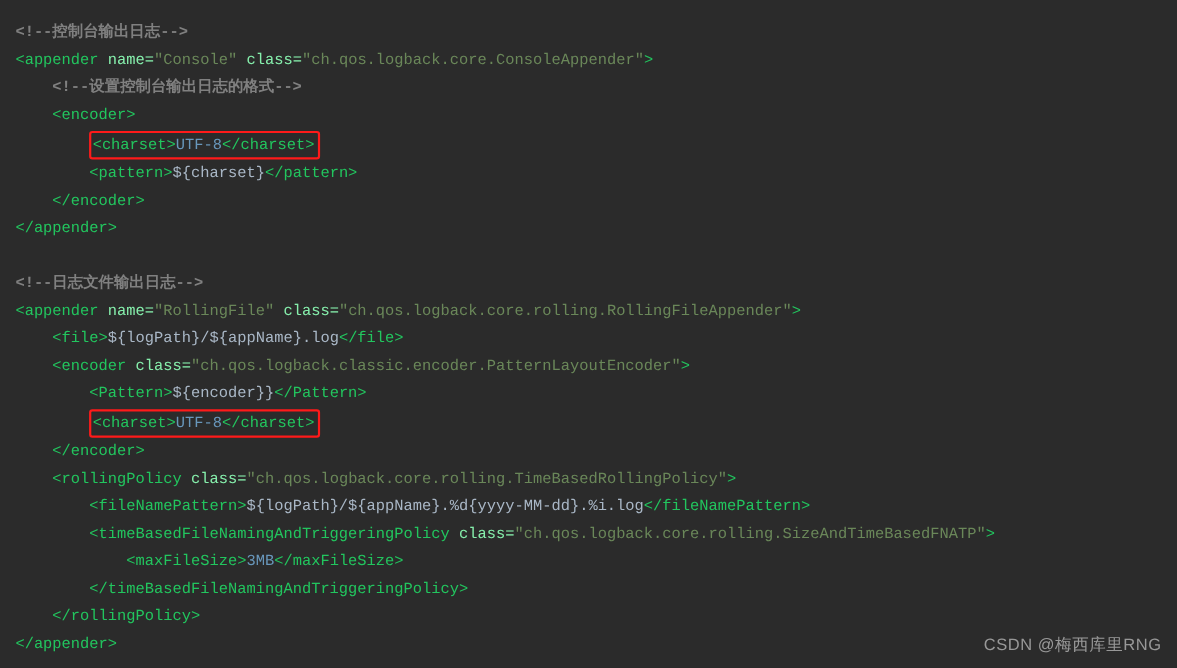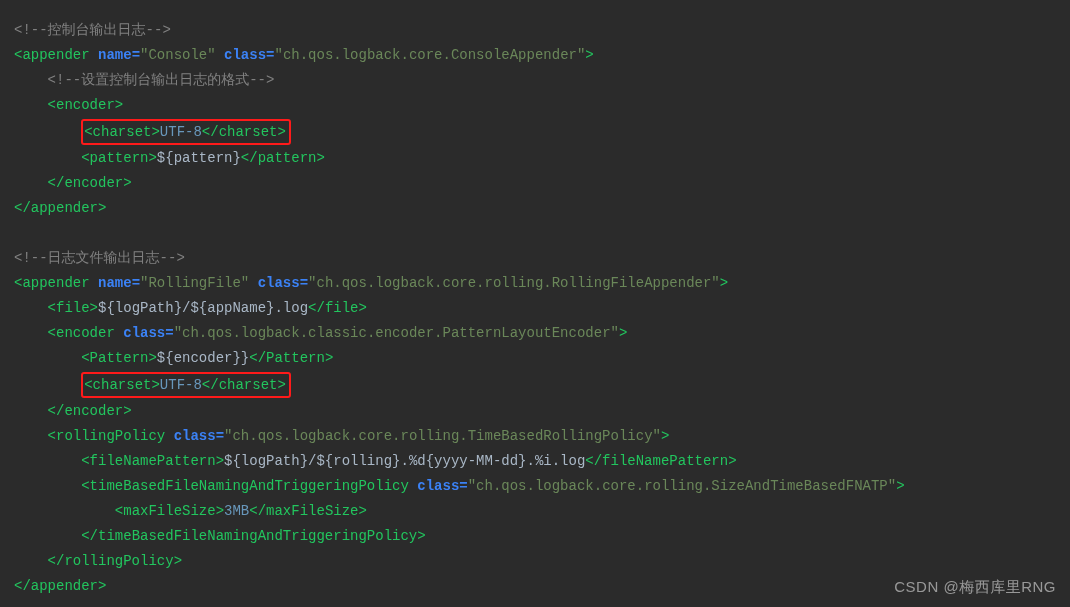--- a/index.html
+++ b/index.html
@@ -9,23 +9,23 @@
     font-size: 14px;
     line-height: 25px;
     color: #a9b7c6;
     padding: 18px 14px;
     width: 1070px;
     height: 607px;
     overflow: hidden;
     position: relative;
   }
   pre { white-space: pre; font-family: inherit; }
-  .comment { color: #808080; }
+  .comment { color: #808080; font-weight: bold; }
   .bracket { color: #22c55e; }
-  .attr-name { color: #3b82f6; font-weight: bold; }
+  .attr-name { color: #86efac; }
   .attr-val { color: #6a8759; }
   .text-val { color: #a9b7c6; }
   .blue { color: #6897bb; text-align: center; }
   .hl {
     border: 2px solid #ff1a1a;
     border-radius: 3px;
     padding: 1px 3px 1px 1px;
     display: inline-block;
     line-height: 20px;
     margin: 1px 0;
@@ -42,33 +42,33 @@
   }
 </style>
 </head>
 <body>
 
 <pre><span class="comment">&lt;!--控制台输出日志--&gt;</span>
 <span class="bracket">&lt;appender </span><span class="attr-name">name</span><span class="attr-name">=</span><span class="attr-val">"Console"</span> <span class="attr-name">class</span><span class="attr-name">=</span><span class="attr-val">"ch.qos.logback.core.ConsoleAppender"</span><span class="bracket">&gt;</span>
     <span class="comment">&lt;!--设置控制台输出日志的格式--&gt;</span>
     <span class="bracket">&lt;encoder&gt;</span>
         <span class="hl"><span class="bracket">&lt;charset&gt;</span><span class="blue">UTF-8</span><span class="bracket">&lt;/charset&gt;</span></span>
-        <span class="bracket">&lt;pattern&gt;</span><span class="text-val">${pattern}</span><span class="bracket">&lt;/pattern&gt;</span>
+        <span class="bracket">&lt;pattern&gt;</span><span class="text-val">${charset}</span><span class="bracket">&lt;/pattern&gt;</span>
     <span class="bracket">&lt;/encoder&gt;</span>
 <span class="bracket">&lt;/appender&gt;</span>
 
 <span class="comment">&lt;!--日志文件输出日志--&gt;</span>
 <span class="bracket">&lt;appender </span><span class="attr-name">name</span><span class="attr-name">=</span><span class="attr-val">"RollingFile"</span> <span class="attr-name">class</span><span class="attr-name">=</span><span class="attr-val">"ch.qos.logback.core.rolling.RollingFileAppender"</span><span class="bracket">&gt;</span>
     <span class="bracket">&lt;file&gt;</span><span class="text-val">${logPath}/${appName}.log</span><span class="bracket">&lt;/file&gt;</span>
     <span class="bracket">&lt;encoder </span><span class="attr-name">class</span><span class="attr-name">=</span><span class="attr-val">"ch.qos.logback.classic.encoder.PatternLayoutEncoder"</span><span class="bracket">&gt;</span>
         <span class="bracket">&lt;Pattern&gt;</span><span class="text-val">${encoder}}</span><span class="bracket">&lt;/Pattern&gt;</span>
         <span class="hl"><span class="bracket">&lt;charset&gt;</span><span class="blue">UTF-8</span><span class="bracket">&lt;/charset&gt;</span></span>
     <span class="bracket">&lt;/encoder&gt;</span>
     <span class="bracket">&lt;rollingPolicy </span><span class="attr-name">class</span><span class="attr-name">=</span><span class="attr-val">"ch.qos.logback.core.rolling.TimeBasedRollingPolicy"</span><span class="bracket">&gt;</span>
-        <span class="bracket">&lt;fileNamePattern&gt;</span><span class="text-val">${logPath}/${rolling}.%d{yyyy-MM-dd}.%i.log</span><span class="bracket">&lt;/fileNamePattern&gt;</span>
+        <span class="bracket">&lt;fileNamePattern&gt;</span><span class="text-val">${logPath}/${appName}.%d{yyyy-MM-dd}.%i.log</span><span class="bracket">&lt;/fileNamePattern&gt;</span>
         <span class="bracket">&lt;timeBasedFileNamingAndTriggeringPolicy </span><span class="attr-name">class</span><span class="attr-name">=</span><span class="attr-val">"ch.qos.logback.core.rolling.SizeAndTimeBasedFNATP"</span><span class="bracket">&gt;</span>
             <span class="bracket">&lt;maxFileSize&gt;</span><span class="blue">3MB</span><span class="bracket">&lt;/maxFileSize&gt;</span>
         <span class="bracket">&lt;/timeBasedFileNamingAndTriggeringPolicy&gt;</span>
     <span class="bracket">&lt;/rollingPolicy&gt;</span>
 <span class="bracket">&lt;/appender&gt;</span>
 </pre>
 
 <div class="watermark">CSDN @梅西库里RNG</div>
 
 </body></html>

